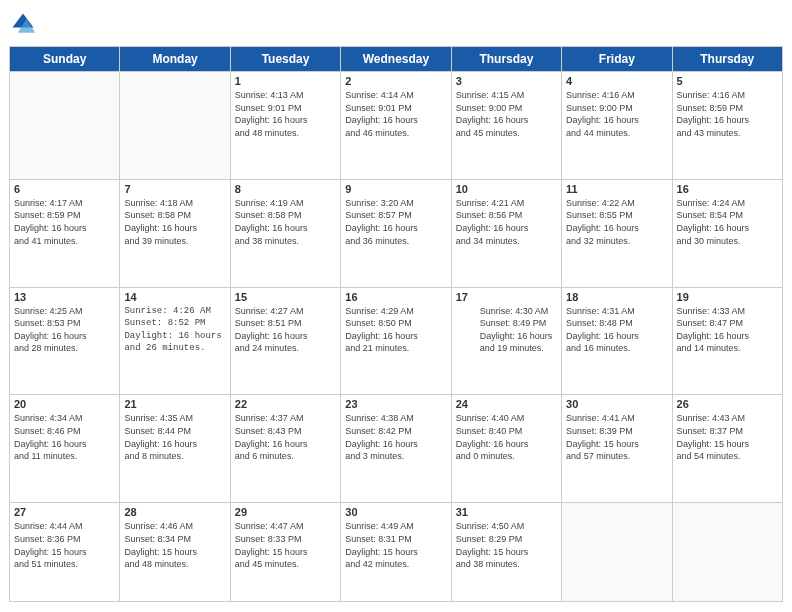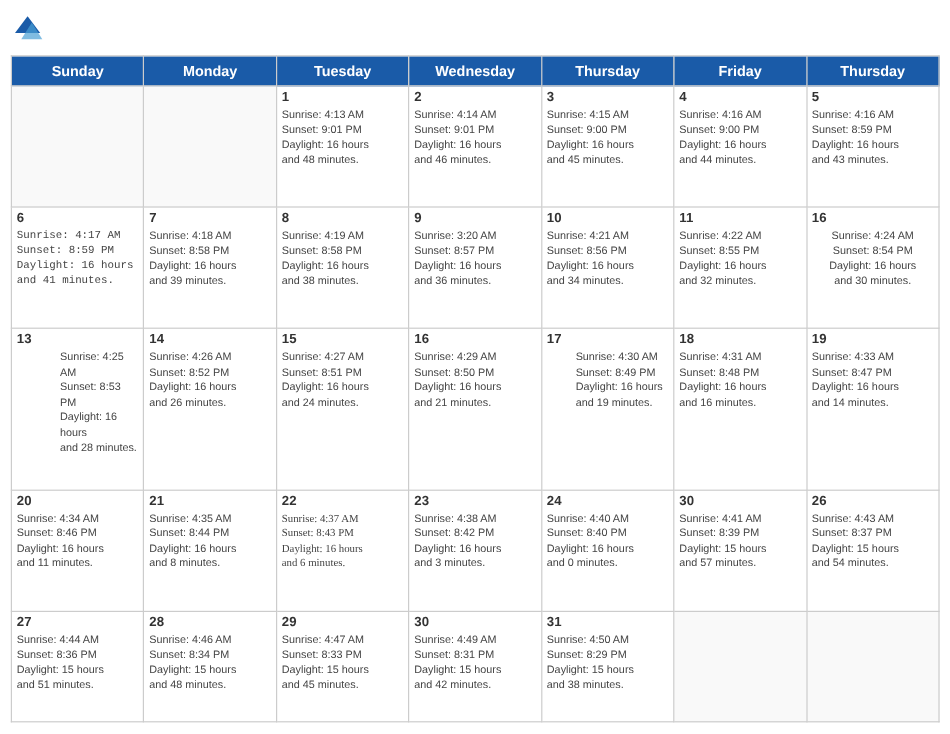--- a/index.html
+++ b/index.html
@@ -173,21 +173,21 @@
             <span class="day-num">5</span>
             <div class="day-info" style="white-space: pre-line;">Sunrise: 4:16 AM
 Sunset: 8:59 PM
 Daylight: 16 hours
 and 43 minutes.</div>
           </td>
         </tr>
         <tr>
           <td>
             <span class="day-num">6</span>
-            <div class="day-info" style="white-space: pre-line; font-family: Liberation Mono, monospace;">Sunrise: 4:17 AM
+            <div class="day-info" style="white-space: pre-line;">Sunrise: 4:17 AM
 Sunset: 8:59 PM
 Daylight: 16 hours
 and 41 minutes.</div>
           </td>
           <td>
             <span class="day-num">7</span>
             <div class="day-info" style="white-space: pre-line;">Sunrise: 4:18 AM
 Sunset: 8:58 PM
 Daylight: 16 hours
 and 39 minutes.</div>
@@ -215,37 +215,37 @@
           </td>
           <td>
             <span class="day-num">11</span>
             <div class="day-info" style="white-space: pre-line;">Sunrise: 4:22 AM
 Sunset: 8:55 PM
 Daylight: 16 hours
 and 32 minutes.</div>
           </td>
           <td>
             <span class="day-num">16</span>
-            <div class="day-info" style="white-space: pre-line; text-align: center;">Sunrise: 4:24 AM
+            <div class="day-info" style="white-space: pre-line;">Sunrise: 4:24 AM
 Sunset: 8:54 PM
 Daylight: 16 hours
 and 30 minutes.</div>
           </td>
         </tr>
         <tr>
           <td>
             <span class="day-num">13</span>
-            <div class="day-info" style="white-space: pre-line; margin-left: 36px;">Sunrise: 4:25 AM
+            <div class="day-info" style="white-space: pre-line;">Sunrise: 4:25 AM
 Sunset: 8:53 PM
 Daylight: 16 hours
 and 28 minutes.</div>
           </td>
           <td>
             <span class="day-num">14</span>
-            <div class="day-info" style="white-space: pre-line;">Sunrise: 4:26 AM
+            <div class="day-info" style="white-space: pre-line; font-family: Liberation Mono, monospace;">Sunrise: 4:26 AM
 Sunset: 8:52 PM
 Daylight: 16 hours
 and 26 minutes.</div>
           </td>
           <td>
             <span class="day-num">15</span>
             <div class="day-info" style="white-space: pre-line;">Sunrise: 4:27 AM
 Sunset: 8:51 PM
 Daylight: 16 hours
 and 24 minutes.</div>
@@ -289,21 +289,21 @@
           </td>
           <td>
             <span class="day-num">21</span>
             <div class="day-info" style="white-space: pre-line;">Sunrise: 4:35 AM
 Sunset: 8:44 PM
 Daylight: 16 hours
 and 8 minutes.</div>
           </td>
           <td>
             <span class="day-num">22</span>
-            <div class="day-info" style="white-space: pre-line; font-family: Liberation Serif, serif;">Sunrise: 4:37 AM
+            <div class="day-info" style="white-space: pre-line;">Sunrise: 4:37 AM
 Sunset: 8:43 PM
 Daylight: 16 hours
 and 6 minutes.</div>
           </td>
           <td>
             <span class="day-num">23</span>
             <div class="day-info" style="white-space: pre-line;">Sunrise: 4:38 AM
 Sunset: 8:42 PM
 Daylight: 16 hours
 and 3 minutes.</div>

